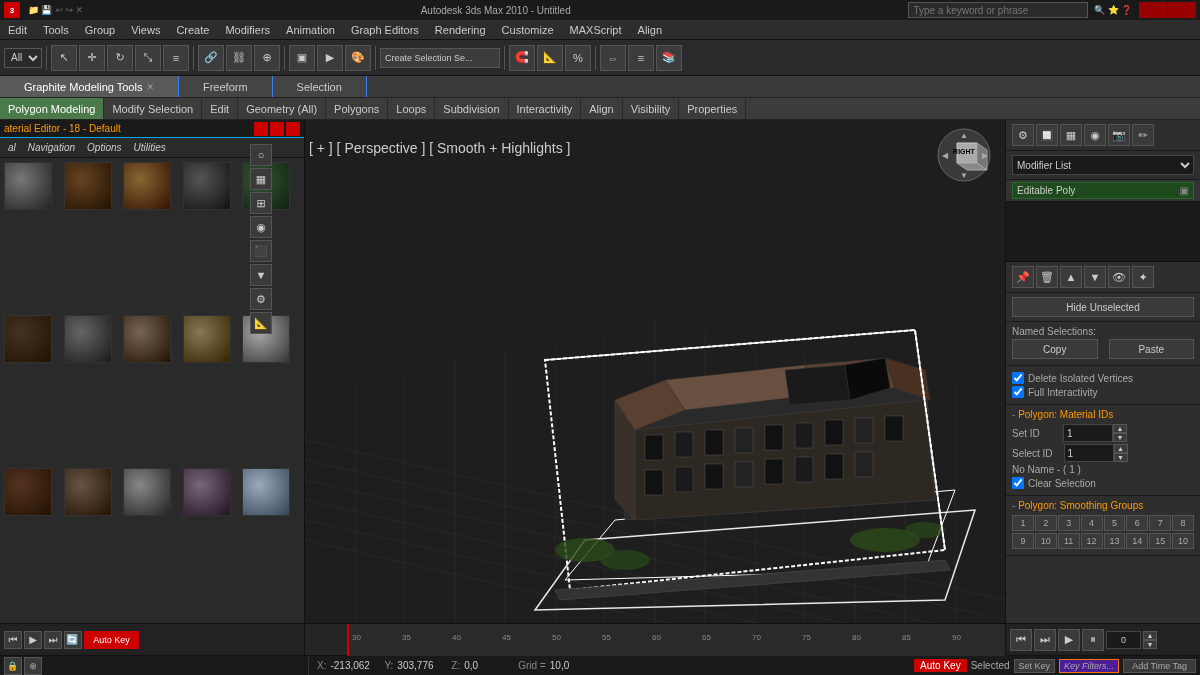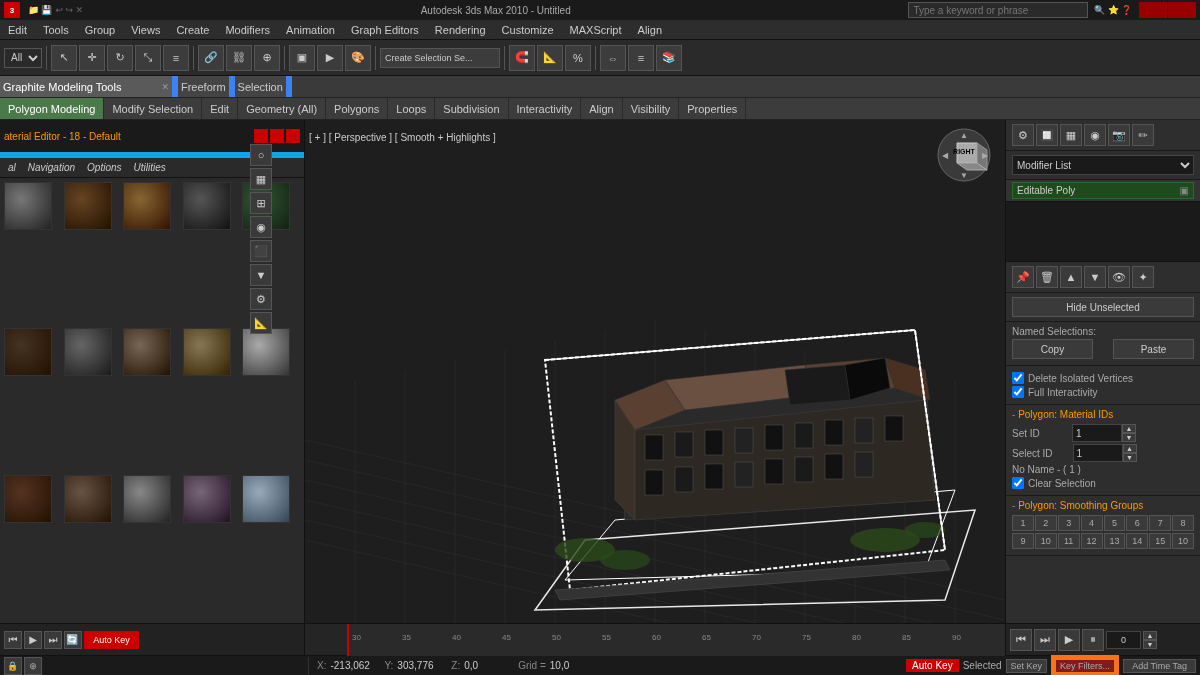--- a/index.html
+++ b/index.html
@@ -34,22 +34,22 @@
     }
     .tool-separator { width: 1px; height: 24px; background: #555; margin: 0 2px; }
     .tool-dropdown { background: #2a2a2a; border: 1px solid #555; color: #ccc; font-size: 10px; height: 20px; padding: 0 2px; }
 
     
     #graphite-bar {
       width: 100%; height: 22px; background: #3a3a3a; display: flex; align-items: center;
       border-bottom: 1px solid #222;
     }
     .graphite-tab {
-      padding: 2px 3px; color: #ccc; font-size: 11px; cursor: pointer; background: #444;
-      border-right: 6px solid #3b82f6; height: 100%; display: flex; align-items: center; gap: 36px;
+      padding: 2px 24px; color: #ccc; font-size: 11px; cursor: pointer; background: #444;
+      border-right: 1px solid #3b82f6; height: 100%; display: flex; align-items: center;
     }
     .graphite-tab.active { background: #5a5a5a; color: #fff; }
     .graphite-x { margin-left: 4px; color: #999; font-size: 9px; }
 
     
     #sub-toolbar {
       width: 100%; height: 22px; background: #3c3c3c; display: flex; align-items: center;
       border-bottom: 1px solid #222;
     }
     .sub-tab {
@@ -62,22 +62,22 @@
     #main-area {
       display: flex; width: 100%; height: calc(675px - 20px - 20px - 36px - 22px - 22px - 32px - 20px);
     }
 
     
     #left-panel {
       width: 305px; height: 100%; background: #2a2a2a; border-right: 1px solid #111;
       display: flex; flex-direction: column;
     }
     #material-header {
-      height: 38px; background: #1a1a1a; display: flex; align-items: center;
-      justify-content: space-between; padding: 0 4px; border-bottom: 6px solid #0ea5e9;
+      height: 18px; background: #1a1a1a; display: flex; align-items: center;
+      justify-content: space-between; padding: 0 4px; border-bottom: 1px solid #0ea5e9;
     }
     .mat-header-title { color: #f90; font-size: 10px; }
     .mat-header-btns { display: flex; gap: 2px; }
     .mat-btn { width: 14px; height: 14px; background: #c00; display: flex; align-items: center; justify-content: center; font-size: 8px; color: #fff; cursor: pointer; }
 
     #material-nav {
       height: 20px; background: #2a2a2a; display: flex; align-items: center; gap: 4px; padding: 0 4px;
       border-bottom: 1px solid #111; font-size: 10px; color: #ccc;
     }
     .nav-item { cursor: pointer; padding: 1px 4px; font-style: italic; }
@@ -95,38 +95,38 @@
     #right-panel {
       width: 195px; min-width: 195px; background: #2e2e2e; border-left: 1px solid #111;
       display: flex; flex-direction: column; overflow-y: auto;
     }
 
     
     #viewport {
       flex: 1; background: #1a1a1a; position: relative; overflow: hidden;
     }
     #viewport-label {
-      position: absolute; top: 12px; left: 4px; color: #ccc; font-size: 10px; z-index: 10;
+      position: absolute; top: 20px; left: 4px; color: #ccc; font-size: 14px; z-index: 10;
     }
     #viewport-cube {
       position: absolute; top: 8px; right: 8px; width: 60px; height: 60px;
     }
 
     
     #statusbar {
       width: 100%; height: 20px; background: #1a1a1a; display: flex; align-items: center;
       padding: 0 4px; gap: 8px; font-size: 10px; color: #aaa; border-top: 1px solid #111;
     }
     .rp-section { padding: 4px 6px; border-bottom: 1px solid #1a1a1a; }
     .rp-label { font-size: 10px; color: #aaa; margin-bottom: 2px; }
     .rp-input {
       width: 100%; background: #1a1a1a; border: 1px solid #444; color: #ccc; font-size: 10px;
       padding: 1px 4px; height: 18px;
     }
-    .rp-row { display: flex; align-items: center; gap: 20px; margin-bottom: 2px; }
+    .rp-row { display: flex; align-items: center; gap: 11px; margin-bottom: 2px; }
     .rp-btn {
       flex: 1; background: #3a3a3a; border: 1px solid #555; color: #ccc; font-size: 10px;
       padding: 2px 4px; cursor: pointer; text-align: center; height: 20px; display: flex; align-items: center; justify-content: center;
     }
     .rp-check { display: flex; align-items: center; gap: 4px; font-size: 10px; color: #aaa; margin: 2px 0; }
     .rp-check input { width: 12px; height: 12px; }
     .icon-row { display: flex; align-items: center; gap: 2px; padding: 4px 6px; border-bottom: 1px solid #1a1a1a; }
     .icon-btn { width: 22px; height: 22px; background: #3a3a3a; border: 1px solid #555; display: flex; align-items: center; justify-content: center; font-size: 11px; cursor: pointer; color: #ccc; }
 
     .spinner-input { display: flex; align-items: center; }
@@ -592,16 +592,16 @@
     <span class="coord-val">303,776</span>
     <span class="coord-label">Z:</span>
     <span class="coord-val">0,0</span>
     <span class="coord-label">Grid =</span>
     <span class="coord-val">10,0</span>
   </div>
   <div style="margin-left:auto;display:flex;align-items:center;gap:4px;">
     <div style="background:#c00;padding:1px 6px;font-size:10px;color:#fff;">Auto Key</div>
     <span>Selected</span>
     <div style="background:#3a3a3a;border:1px solid #555;padding:1px 4px;font-size:9px;cursor:pointer;">Set Key</div>
-    <div style="background:#7f1d1d;border:5px solid #f97316;padding:1px 4px;font-size:9px;cursor:pointer;">Key Filters...</div>
+    <div style="background:#4c1d95;border:1px solid #f97316;padding:1px 4px;font-size:9px;cursor:pointer;font-style:italic;">Key Filters...</div>
     <div style="background:#3a3a3a;border:1px solid #555;padding:1px 8px;font-size:9px;cursor:pointer;">Add Time Tag</div>
   </div>
 </div>
 
 </body></html>

